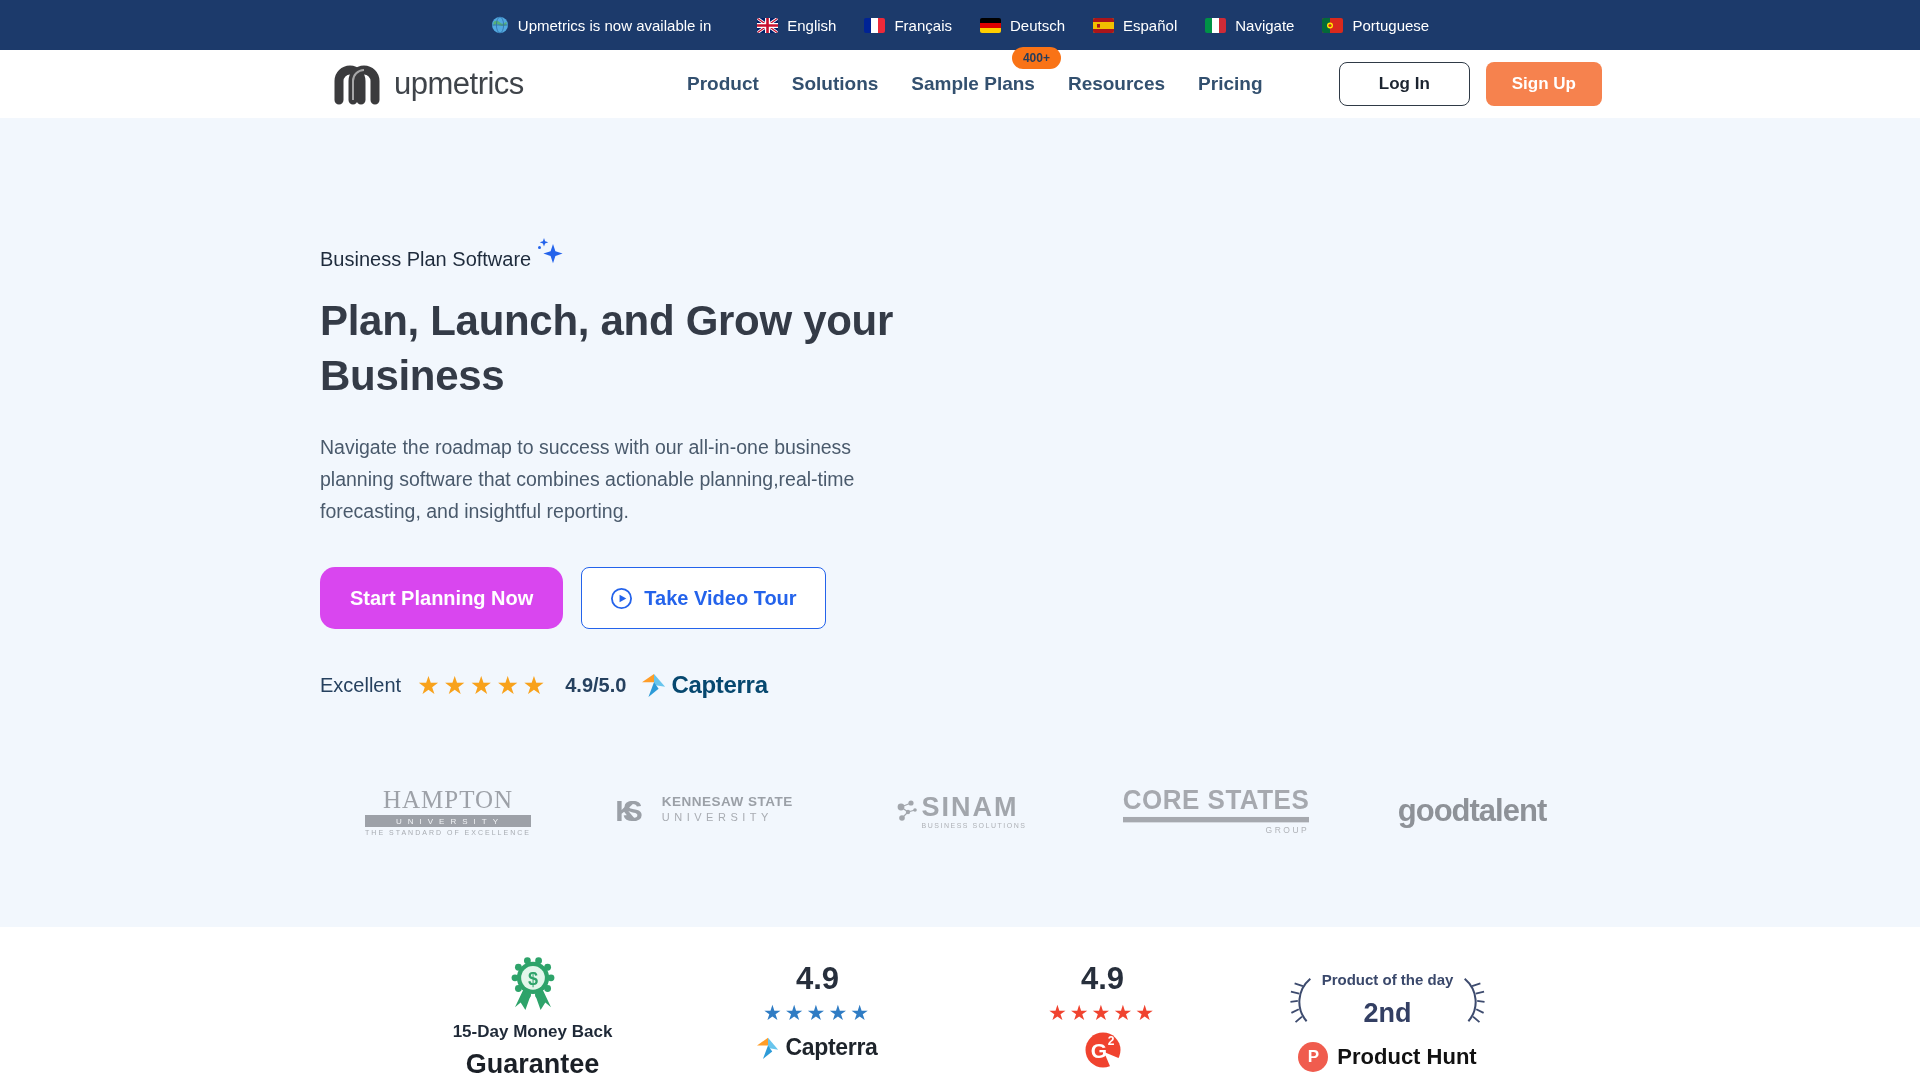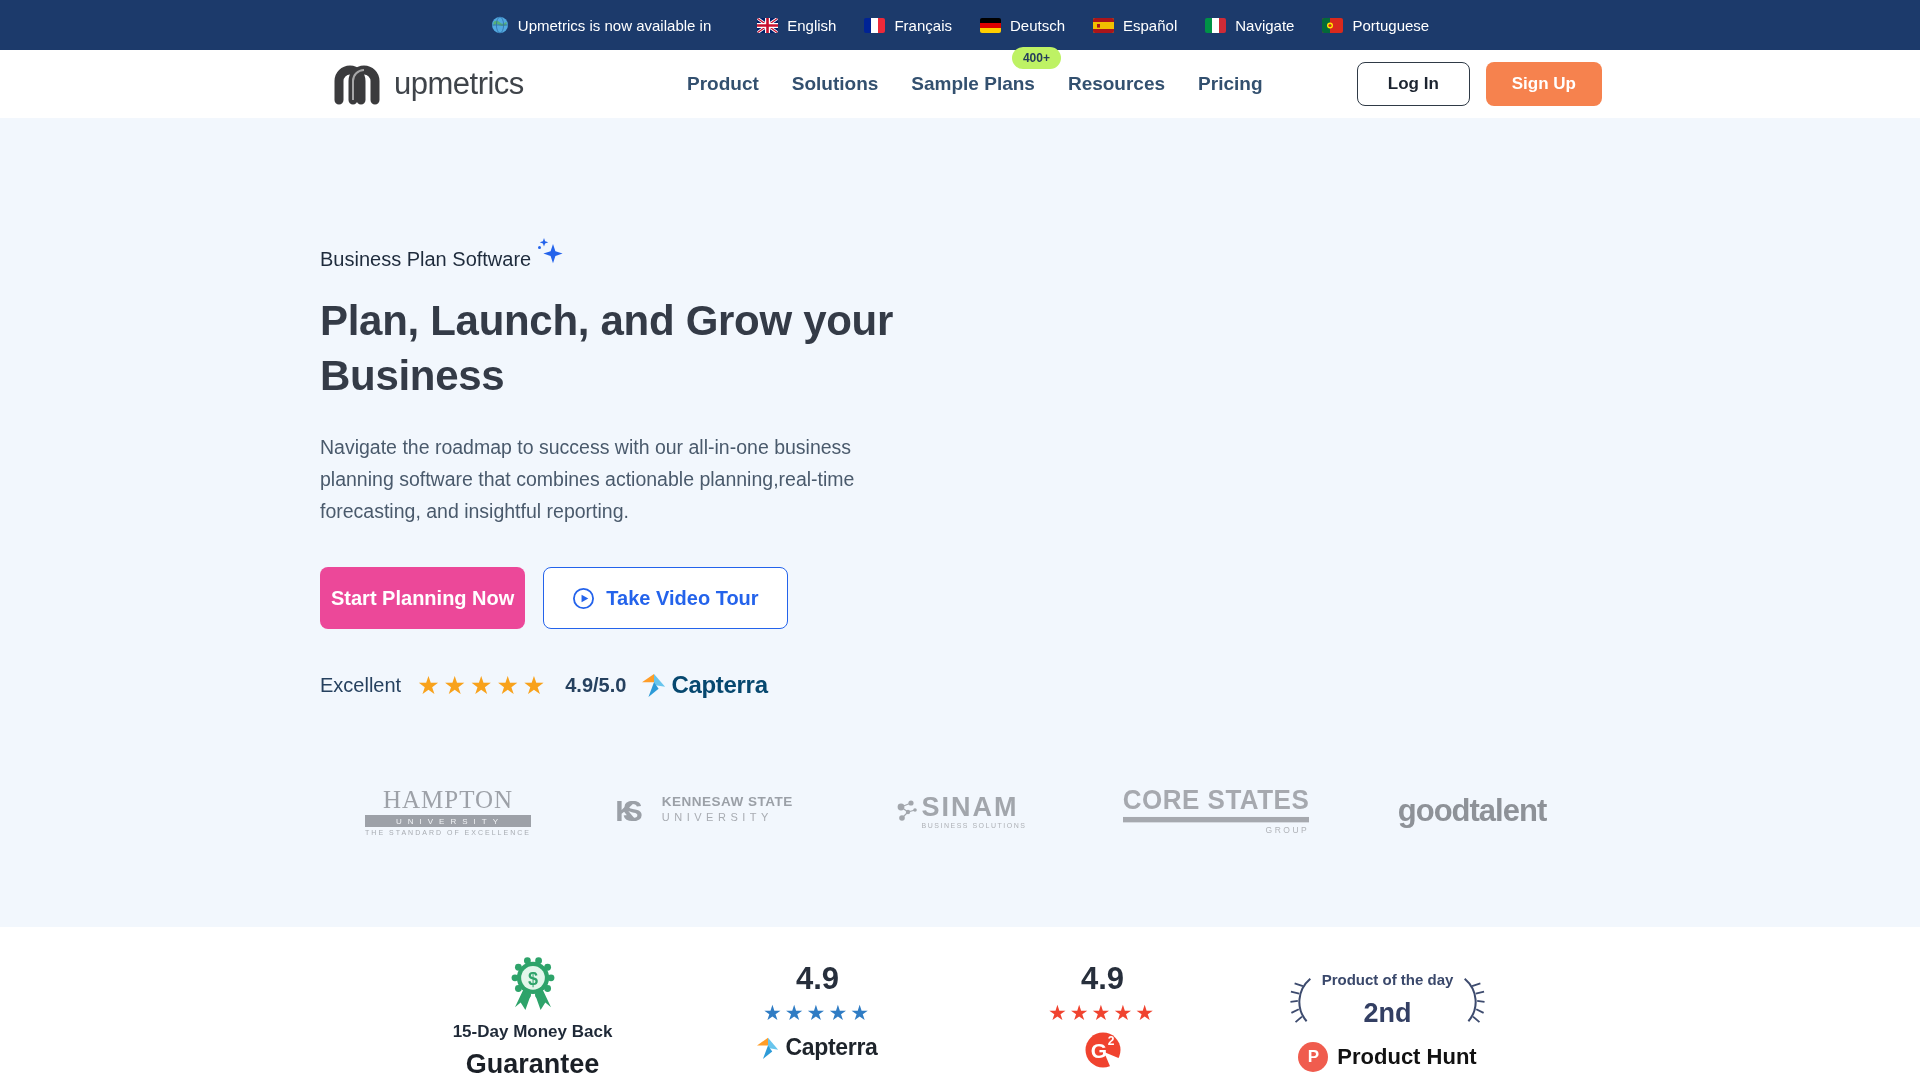--- a/index.html
+++ b/index.html
@@ -13,34 +13,34 @@
   .lang-list { display:flex; align-items:center; gap:28px; }
   .lang-item { display:flex; align-items:center; gap:9px; cursor:pointer; font-weight:400; }
   .flag { width:21px; height:15px; border-radius:2px; overflow:hidden; display:block; }
 
   
   .header { position:relative; height:68px; background:#fff; }
   .brand { position:absolute; left:330px; top:50%; transform:translateY(-50%); display:flex; align-items:center; gap:10px; }
   .brand-word { font-size:31px; color:#3F444A; font-weight:500; letter-spacing:-0.5px; }
   .nav { position:absolute; left:687px; top:0; height:100%; display:flex; align-items:center; gap:33px; }
   .nav-item { position:relative; font-size:19px; font-weight:600; color:#33506F; cursor:pointer; white-space:nowrap; }
-  .nav-badge { position:absolute; top:-26px; right:-26px; background:#bef264; color:#253D5C; font-size:12px; font-weight:700; padding:4px 11px; border-radius:11px; }
+  .nav-badge { position:absolute; top:-26px; right:-26px; background:#f97316; color:#253D5C; font-size:12px; font-weight:700; padding:4px 11px; border-radius:11px; }
   .auth { position:absolute; right:318px; top:50%; transform:translateY(-50%); display:flex; gap:16px; }
-  .btn-login { background:#fff; border:1.6px solid #2F3A46; color:#1C2430; border-radius:8px; padding:11px 30px; font-size:17px; font-weight:700; cursor:pointer; font-family:inherit; }
+  .btn-login { background:#fff; border:1.6px solid #2F3A46; color:#1C2430; border-radius:8px; padding:11px 39px; font-size:17px; font-weight:700; cursor:pointer; font-family:inherit; }
   .btn-signup { background:#F6824E; border:none; color:#fff; border-radius:8px; padding:12px 26px; font-size:17px; font-weight:700; cursor:pointer; font-family:inherit; }
 
   
   .hero { position:relative; height:809px; background:#F2F7FD; }
   .hero-content { position:absolute; left:320px; top:118px; width:580px; }
   .eyebrow-row { display:flex; align-items:flex-start; gap:4px; }
   .eyebrow { font-size:20px; font-weight:400; color:#1E2B3C; padding-top:12px; }
   .h1 { margin-top:22px; font-size:42px; line-height:55px; font-weight:700; color:#343B47; letter-spacing:-0.3px; }
   .hero-desc { margin-top:28px; width:548px; font-size:19.5px; line-height:32px; color:#4A5A6C; }
   .cta-row { margin-top:40px; display:flex; gap:18px; }
-  .btn-primary { height:62px; padding:0 11px; background:#ec4899; color:#fff; border:none; border-radius:8px; font-size:20px; font-weight:700; cursor:pointer; font-family:inherit; }
+  .btn-primary { height:62px; padding:0 30px; background:#d946ef; color:#fff; border:none; border-radius:15px; font-size:20px; font-weight:700; cursor:pointer; font-family:inherit; }
   .btn-secondary { height:62px; padding:0 28px; background:#fff; color:#2463EB; border:1.6px solid #2463EB; border-radius:8px; font-size:20px; font-weight:700; cursor:pointer; display:flex; align-items:center; gap:11px; font-family:inherit; }
   .rating-row { margin-top:42px; display:flex; align-items:center; gap:16px; }
   .rating-label { font-size:20px; color:#26415F; }
   .rating-stars { color:#F8A21C; font-size:25px; letter-spacing:4px; line-height:1; }
   .rating-score { font-size:20px; font-weight:600; color:#26415F; }
   .capterra-mark { display:flex; align-items:center; gap:5px; }
   .capterra-word { font-size:24px; font-weight:700; color:#07486F; letter-spacing:-0.3px; }
 
   
   .logo-strip { position:absolute; top:668px; left:50%; transform:translateX(-50%); display:flex; }

